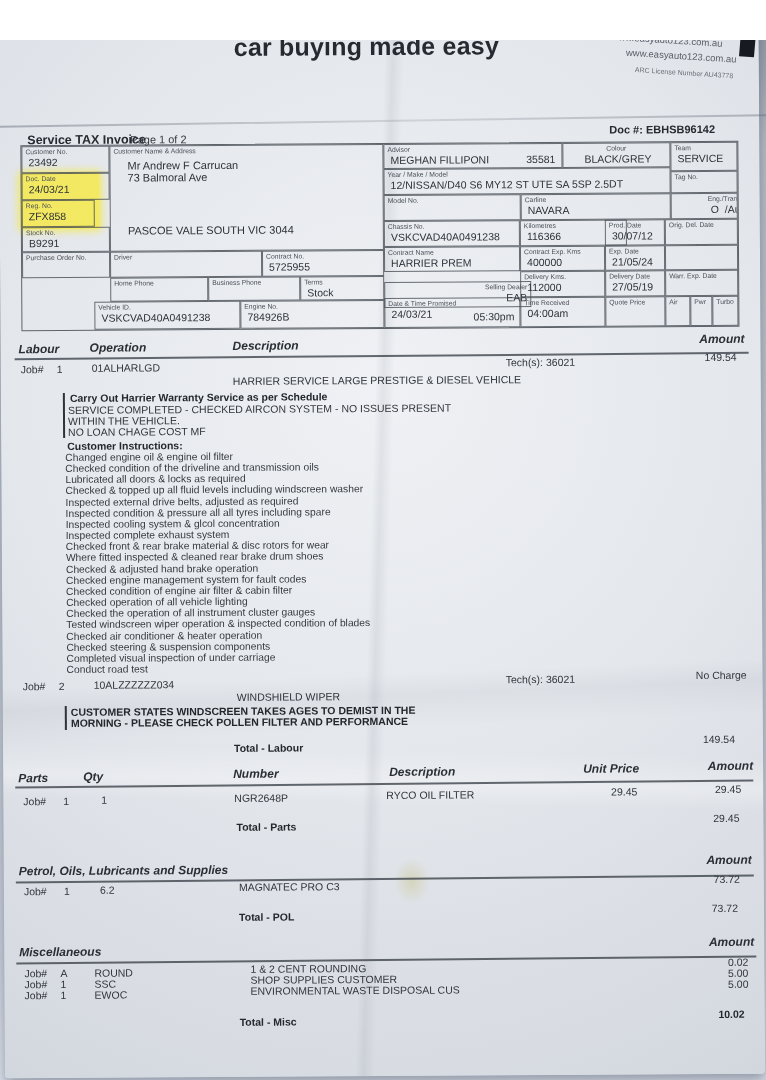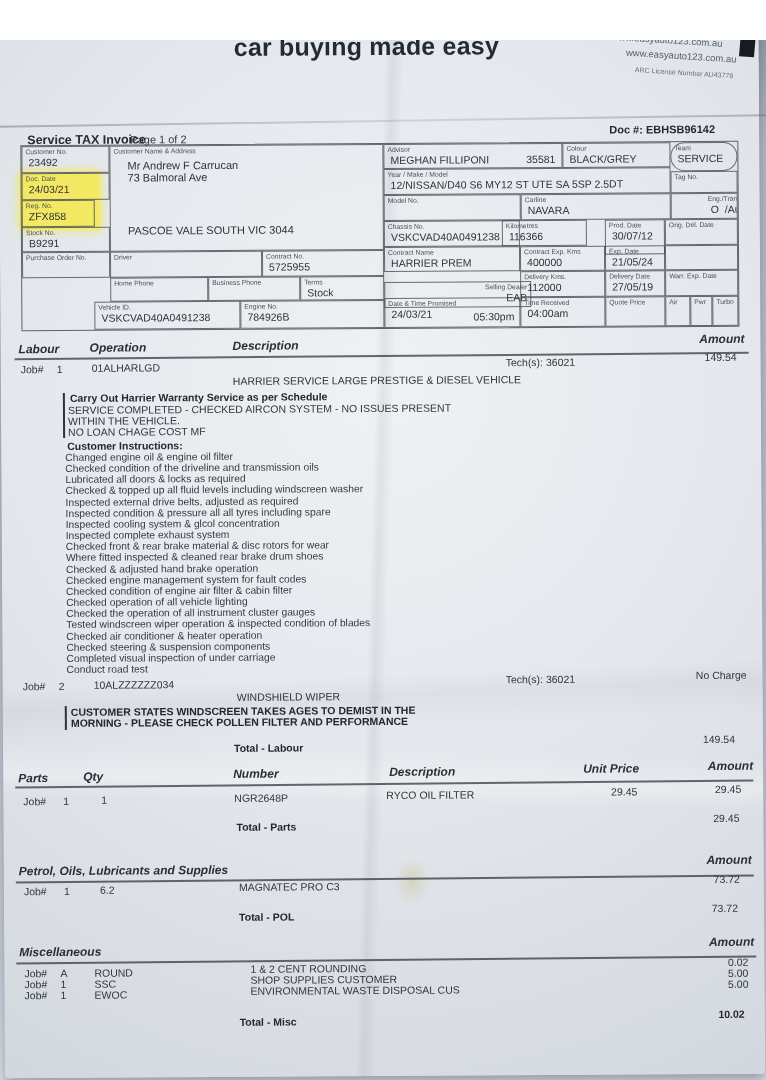--- a/index.html
+++ b/index.html
@@ -125,25 +125,25 @@
         <span class="val">784926B</span>
       </div>
     </div>
 
     <div>
       <div class="cell" style="left:386px;top:104px;width:179px;height:25px;">
         <span class="lbl">Advisor</span>
         <span class="val">MEGHAN FILLIPONI</span>
         <span class="val" style="position:absolute;right:6px;top:9px;">35581</span>
       </div>
-      <div class="cell" style="left:565px;top:104px;width:108px;height:25px;">
+      <div class="cell" style="left:565px;top:104px;width:108px;height:25px;text-align:center;">
         <span class="lbl">Colour</span>
         <span class="val">BLACK/GREY</span>
       </div>
-      <div class="cell" style="left:673px;top:104px;width:67px;height:29px;border-radius:14px;">
+      <div class="cell" style="left:673px;top:104px;width:67px;height:29px;">
         <span class="lbl">Team</span>
         <span class="val">SERVICE</span>
       </div>
       <div class="cell" style="left:386px;top:129px;width:287px;height:26px;">
         <span class="lbl">Year / Make / Model</span>
         <span class="val">12/NISSAN/D40 S6 MY12 ST UTE SA 5SP 2.5DT</span>
       </div>
       <div class="cell" style="left:673px;top:133px;width:67px;height:22px;">
         <span class="lbl">Tag No.</span>
       </div>
@@ -155,25 +155,25 @@
         <span class="val">NAVARA</span>
       </div>
       <div class="cell" style="left:673px;top:155px;width:67px;height:26px;padding-left:36px;">
         <span class="lbl">Eng./Trans.</span>
         <span class="val" style="white-space:pre;">O  /Aut</span>
       </div>
       <div class="cell" style="left:386px;top:181px;width:136px;height:26px;">
         <span class="lbl">Chassis No.</span>
         <span class="val">VSKCVAD40A0491238</span>
       </div>
-      <div class="cell" style="left:504px;top:181px;width:85px;height:26px;">
+      <div class="cell" style="left:522px;top:181px;width:107px;height:26px;">
         <span class="lbl">Kilometres</span>
         <span class="val">116366</span>
       </div>
-      <div class="cell" style="left:607px;top:181px;width:60px;height:35px;">
+      <div class="cell" style="left:607px;top:181px;width:60px;height:26px;">
         <span class="lbl">Prod. Date</span>
         <span class="val">30/07/12</span>
       </div>
       <div class="cell" style="left:667px;top:181px;width:73px;height:26px;">
         <span class="lbl">Orig. Del. Date</span>
       </div>
       <div class="cell" style="left:386px;top:207px;width:136px;height:25px;">
         <span class="lbl">Contract Name</span>
         <span class="val">HARRIER PREM</span>
       </div>

